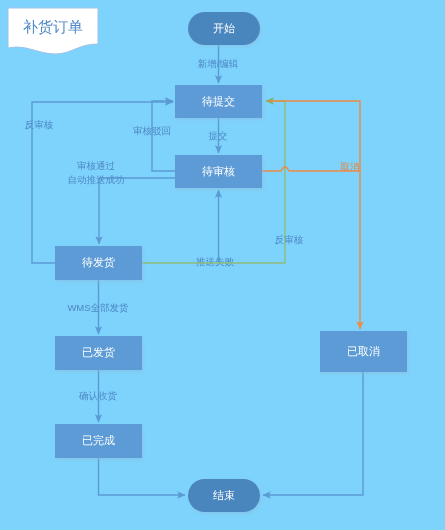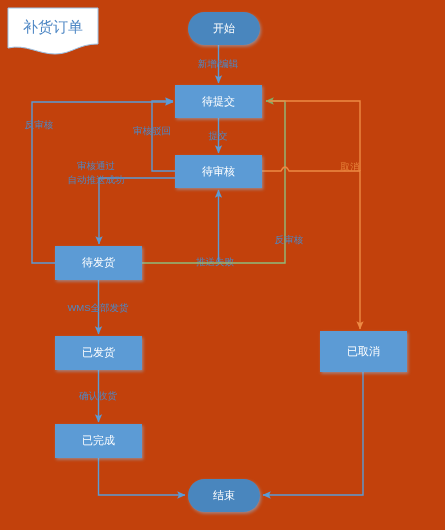--- a/index.html
+++ b/index.html
@@ -6,21 +6,21 @@
   html,body{margin:0;padding:0;}
   body{
     width:445px;height:530px;
     background:#ffffff;
     font-family:"Liberation Sans","DejaVu Sans",sans-serif;
     overflow:hidden;
   }
   #diagram-root{
     position:relative;
     width:445px;height:530px;
-    background:#c2410c;
+    background:#7dd3fc;
   }
   svg#flow-svg{
     position:absolute;left:0;top:0;
     width:445px;height:530px;
   }
   .node-label{
     fill:#ffffff;
     font-size:11px;
     font-family:"Liberation Sans","DejaVu Sans",sans-serif;
     text-anchor:middle;

